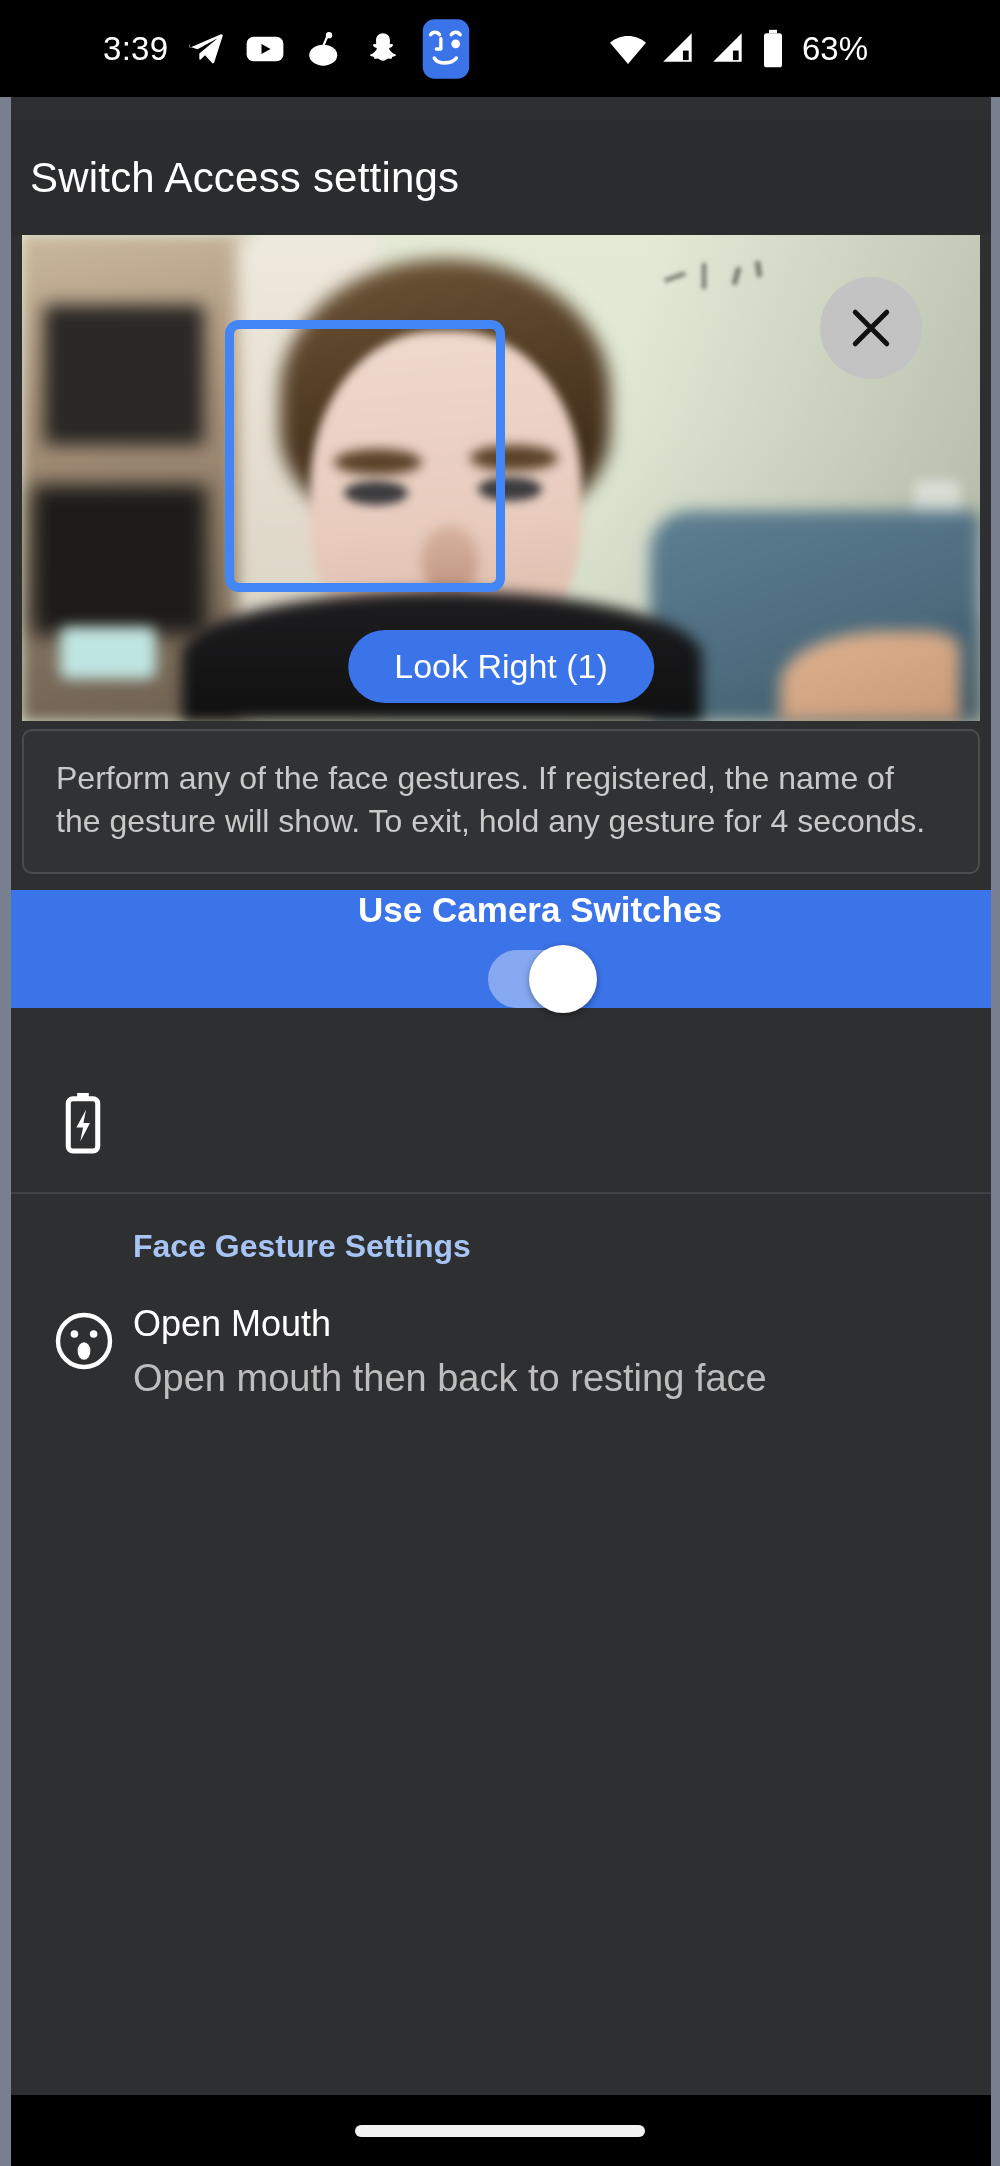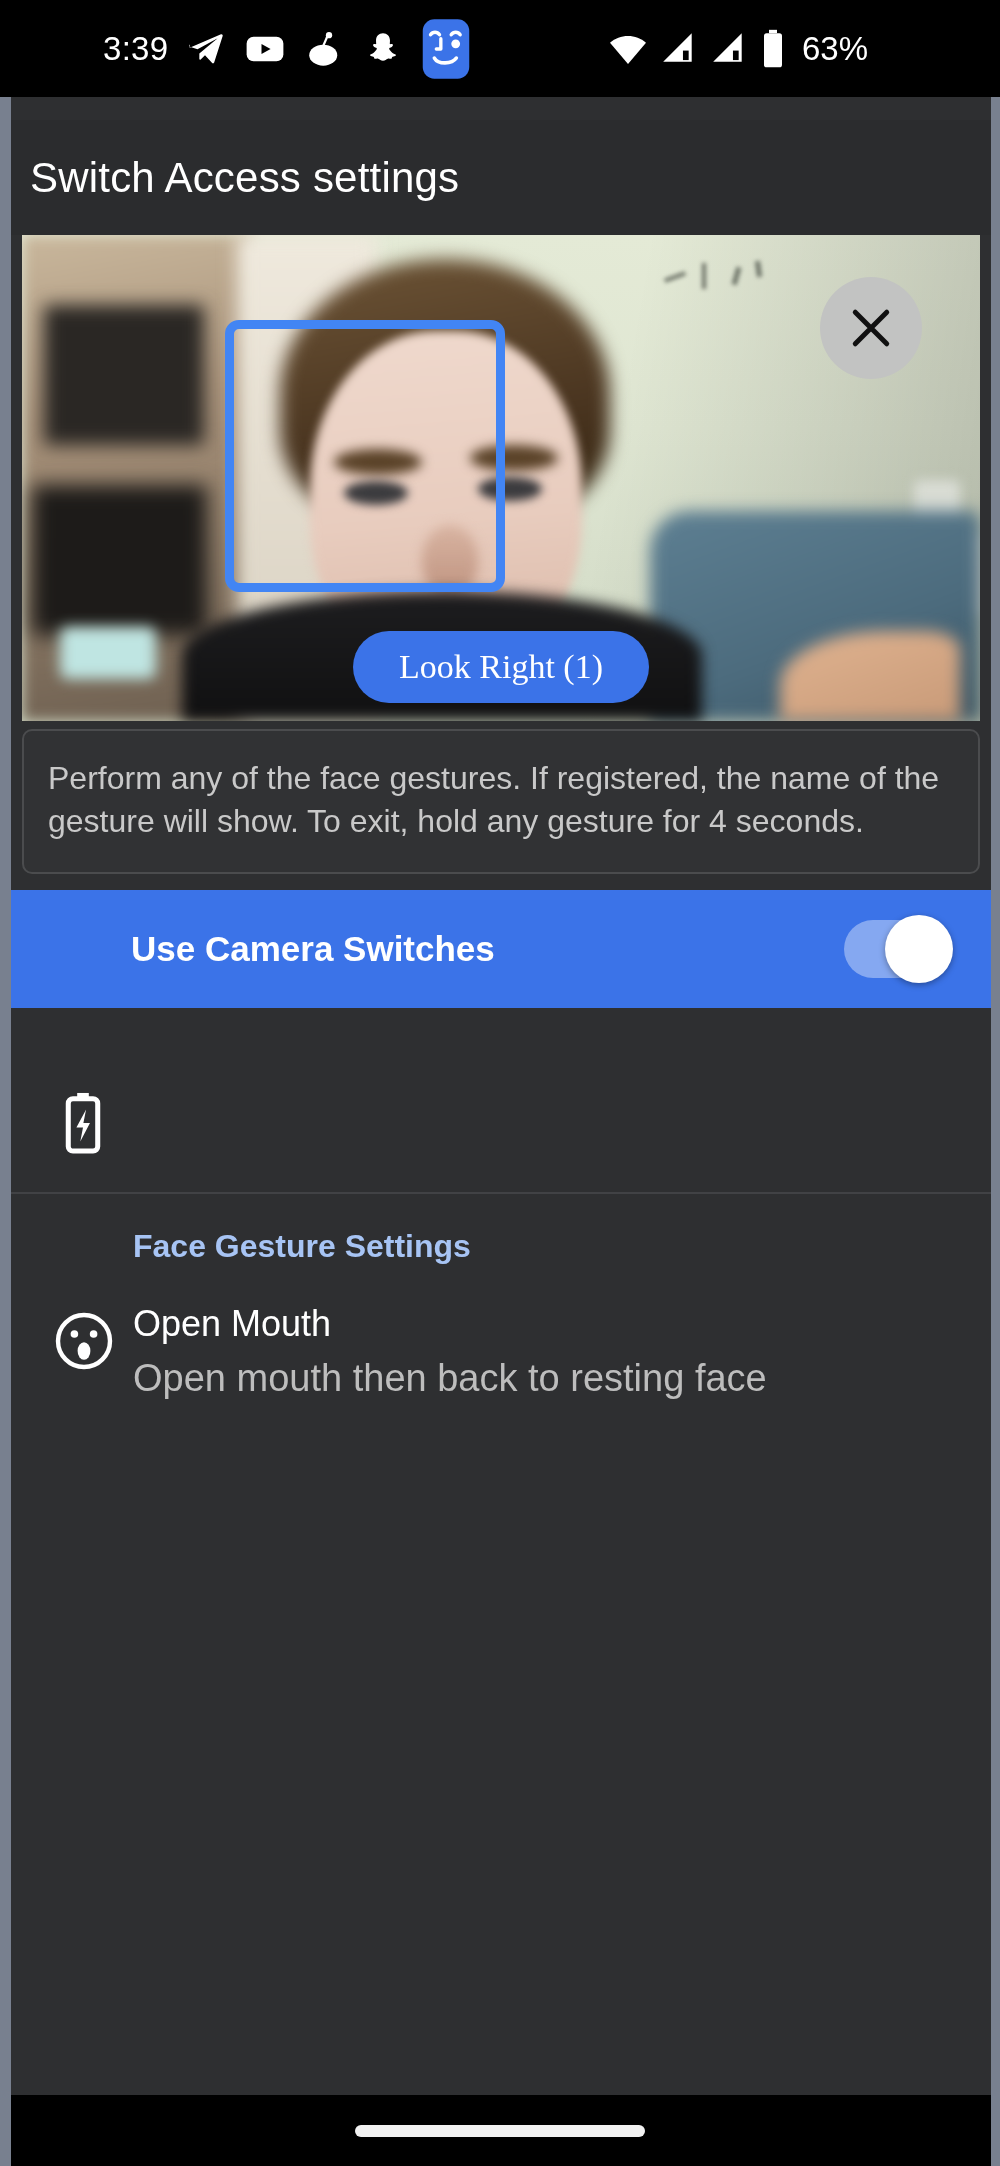--- a/index.html
+++ b/index.html
@@ -112,35 +112,35 @@
     position:absolute; right:58px; top:42px; width:102px; height:102px;
     border-radius:50%; background:#c2c3c2;
     display:flex; align-items:center; justify-content:center; cursor:pointer;
   }
 
   
   .gesture-pill {
     position:absolute; left:50%; transform:translateX(-50%); bottom:18px;
     background:#3b73e8; color:#fff; font-size:34px;
     padding:17px 46px; border-radius:40px; white-space:nowrap;
-    display:flex; align-items:flex-end; justify-content:center;font-family:Liberation Serif, serif;
+    display:flex; align-items:flex-end; justify-content:center;
   }
 
   
   .instructions {
     margin:8px 11px 0 11px; border:2px solid #4b4c4e; border-radius:10px;
-    padding:26px 32px 30px 24px; background:#313234;
+    padding:26px 32px 30px 32px; background:#313234;
   }
   .instructions p { color:#c9c9c9; font-size:32px; line-height:1.33; }
 
   
   .toggle-row {
     margin-top:16px; height:118px; background:#3b73e8;
     display:flex; align-items:center; justify-content:space-between;
-    padding:0 42px 0 120px; cursor:pointer;
+    padding:0 42px 0 120px; cursor:pointer;flex-direction:column;
   }
   .toggle-row .label { color:#fff; font-size:35px; font-weight:700; }
   .switch { width:105px; height:58px; border-radius:30px;
     background:rgba(255,255,255,0.38); position:relative; }
   .switch .thumb { position:absolute; right:-4px; top:-5px; width:68px; height:68px;
     border-radius:50%; background:#fff; box-shadow:0 2px 6px rgba(0,0,0,0.35); }
 
   
   .info-section { padding:18px 0 6px 0; }
   .info-row { display:flex; align-items:flex-start; padding:22px 40px 22px 24px; }

